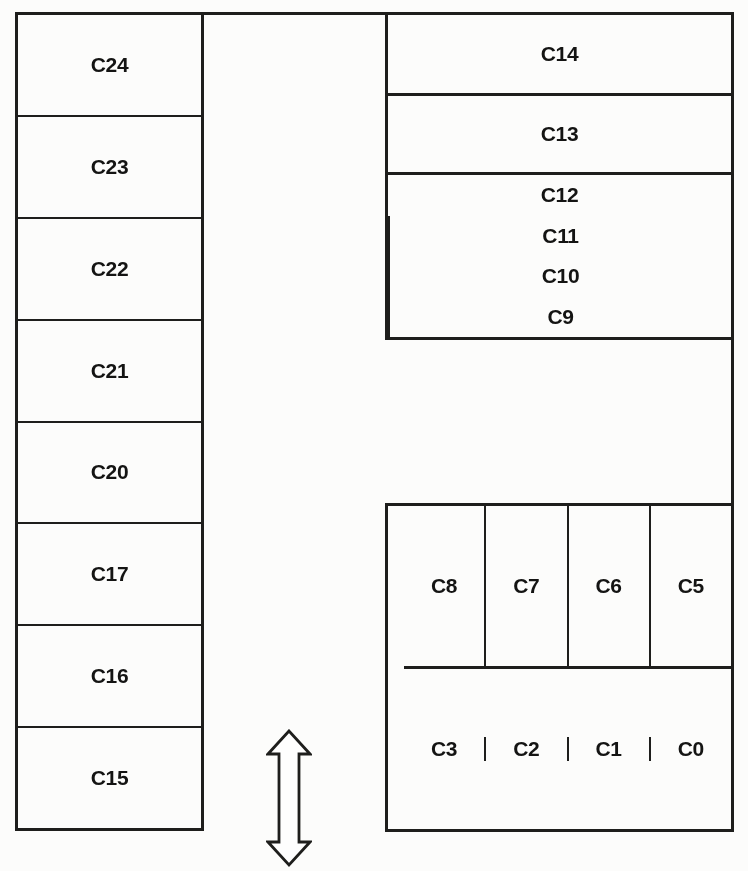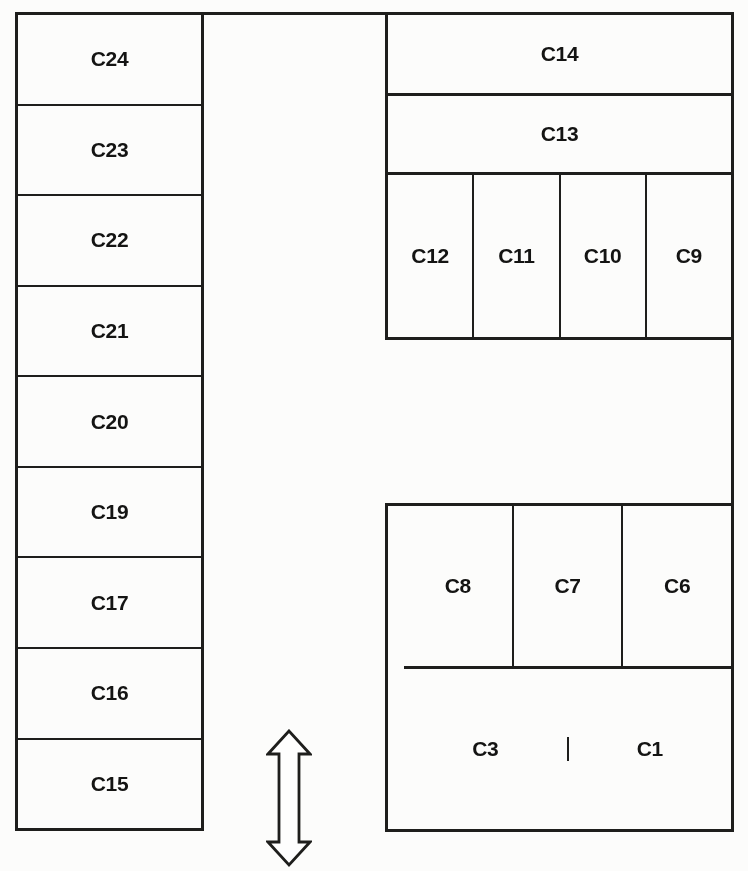--- a/index.html
+++ b/index.html
@@ -35,21 +35,21 @@
     box-sizing:border-box;
     flex:1;
   }
   
   #left-column{left:15px;top:12px;width:189px;height:819px;}
   #left-column .cell + .cell{border-top:2px solid var(--line);}
   
   #top-right-block{left:385px;top:12px;width:349px;height:328px;justify-content:flex-end;}
   .row-c14{flex:79;}
   .row-c13{flex:78;border-top:3px solid var(--line);}
-  .col-row{flex:165;border-top:3px solid var(--line);display:flex;flex-direction:row;}
+  .col-row{flex:165;border-top:3px solid var(--line);display:flex;flex-direction:column;}
   .col-row .cell + .cell{border-left:2px solid var(--line);}
   
   #bottom-right-block{left:385px;top:503px;width:349px;height:329px;}
   .grid-row{flex:1;display:flex;flex-direction:row;margin-left:16px;}
   .grid-row + .grid-row{border-top:3px solid var(--line);align-items:center;}
   .grid-row .cell + .cell{border-left:2px solid var(--line);}
   
   .wall{position:absolute;background:var(--line);}
   #top-wall-line{left:202px;top:12px;width:185px;height:3px;}
   #right-wall-line{left:731px;top:338px;width:3px;height:167px;}
@@ -64,21 +64,20 @@
   <div class="wall" id="top-wall-line"></div>
 
   <div class="wall" id="right-wall-line"></div>
 
   <div class="block" id="left-column">
     <div class="cell">C24</div>
     <div class="cell">C23</div>
     <div class="cell">C22</div>
     <div class="cell">C21</div>
     <div class="cell">C20</div>
-    <div class="cell">C19</div>
     <div class="cell">C17</div>
     <div class="cell">C16</div>
     <div class="cell">C15</div>
   </div>
 
   <div class="block" id="top-right-block">
     <div class="cell row-c14">C14</div>
     <div class="cell row-c13">C13</div>
     <div class="col-row">
       <div class="cell">C12</div>
@@ -86,24 +85,27 @@
       <div class="cell">C10</div>
       <div class="cell">C9</div>
     </div>
   </div>
 
   <div class="block" id="bottom-right-block">
     <div class="grid-row">
       <div class="cell">C8</div>
       <div class="cell">C7</div>
       <div class="cell">C6</div>
+      <div class="cell">C5</div>
     </div>
     <div class="grid-row">
       <div class="cell">C3</div>
+      <div class="cell">C2</div>
       <div class="cell">C1</div>
+      <div class="cell">C0</div>
     </div>
   </div>
 
   <div id="arrow-wrap">
     <svg width="46" height="139" viewBox="0 0 46 139" xmlns="http://www.w3.org/2000/svg">
       <polygon points="23,2 2,25 13,25 13,113 2,113 23,136 44,113 33,113 33,25 44,25" fill="#fefefe" stroke="#1e1e1c" stroke-width="2.8" stroke-linejoin="miter"></polygon>
     </svg>
   </div>
 
 </div>

